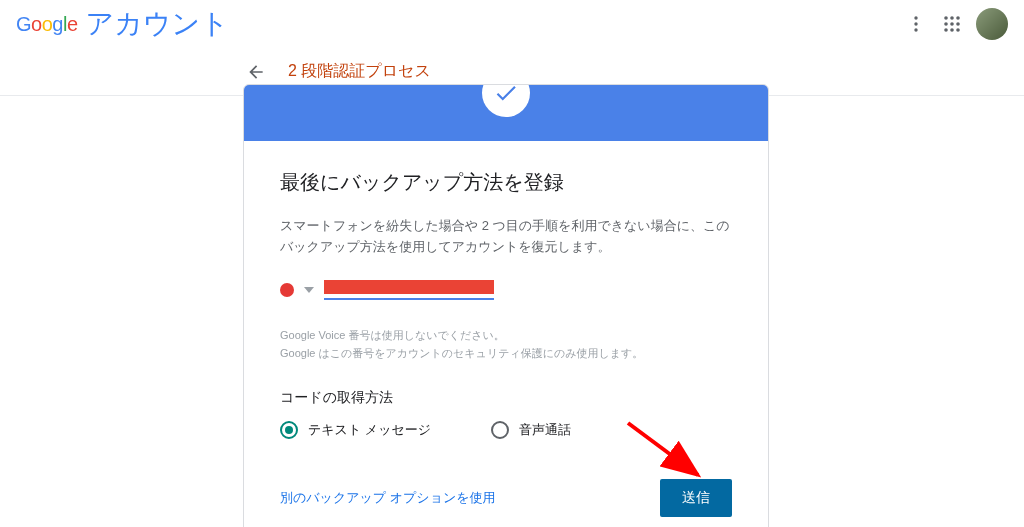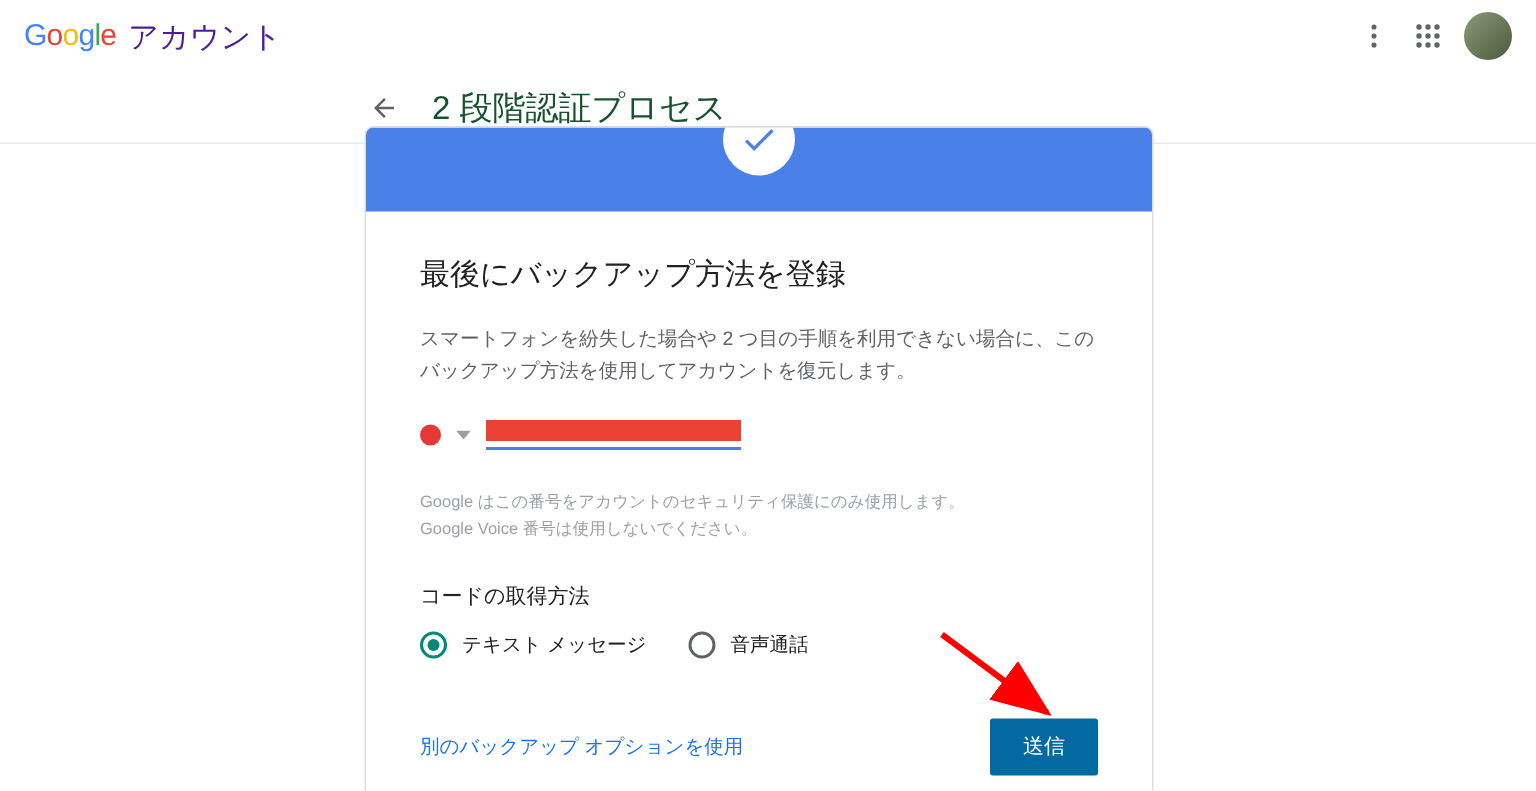--- a/index.html
+++ b/index.html
@@ -31,22 +31,22 @@
       font-size: 20px;
       font-weight: 500;
       letter-spacing: -0.5px;
       display: inline-flex;
     }
     .g-b { color: #4285F4; }
     .g-r { color: #EA4335; }
     .g-y { color: #FBBC05; }
     .g-g { color: #34A853; }
     .account-label {
-      font-size: 20px;
-      color: #4c1d95;
+      font-size: 28px;
+      color: #3b82f6;
       margin-left: 4px;
       font-weight: 400;
     }
     .topbar-right {
       display: flex;
       align-items: center;
       gap: 12px;
     }
     .kebab {
       width: 24px;
@@ -84,22 +84,22 @@
       width: 24px;
       height: 24px;
       cursor: pointer;
       color: #5f6368;
       display: flex;
       align-items: center;
       justify-content: center;
       margin-right: 20px;
     }
     .subheader-title {
-      font-size: 22px;
-      color: #14532d;
+      font-size: 16px;
+      color: #c2410c;
       font-weight: 400;
     }
     .card {
       position: absolute;
       left: 243px;
       top: 84px;
       width: 526px;
       border: 1px solid #dadce0;
       border-radius: 6px;
       overflow: hidden;
@@ -178,21 +178,21 @@
     }
     .method-title {
       font-size: 14px;
       color: #202124;
       font-weight: 500;
       margin-bottom: 14px;
     }
     .radio-row {
       display: flex;
       align-items: flex-end;
-      gap: 28px;
+      gap: 60px;
       margin-bottom: 40px;
     }
     .radio-option {
       display: flex;
       align-items: center;
       gap: 10px;
       cursor: pointer;
     }
     .radio-outer {
       width: 18px;
@@ -312,22 +312,22 @@
             <path fill="currentColor" d="M0 0l5 6 5-6z"></path>
           </svg>
       </div>
       <div class="phone-input-wrap">
         <div class="phone-redacted"></div>
         <div class="phone-underline"></div>
       </div>
     </div>
 
     <div class="disclaimer">
+      <div>Google Voice 番号は使用しないでください。</div>
       <div>Google はこの番号をアカウントのセキュリティ保護にのみ使用します。</div>
-      <div>Google Voice 番号は使用しないでください。</div>
     </div>
 
     <div class="method-title">コードの取得方法</div>
 
     <div class="radio-row">
       <div class="radio-option">
         <div class="radio-outer selected">
           <div class="radio-inner"></div>
         </div>
         <span class="radio-label">テキスト メッセージ</span>

